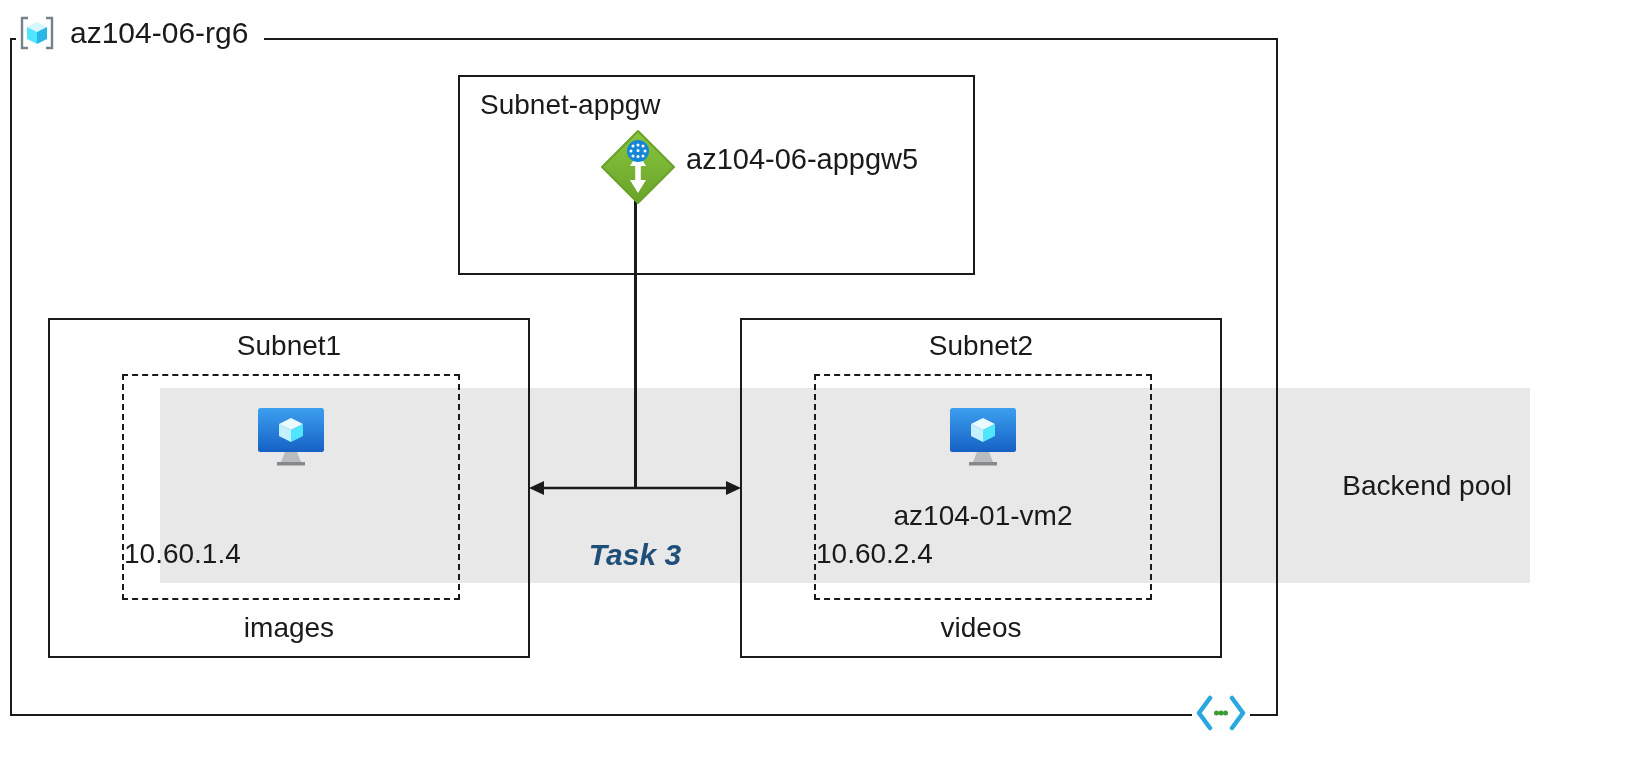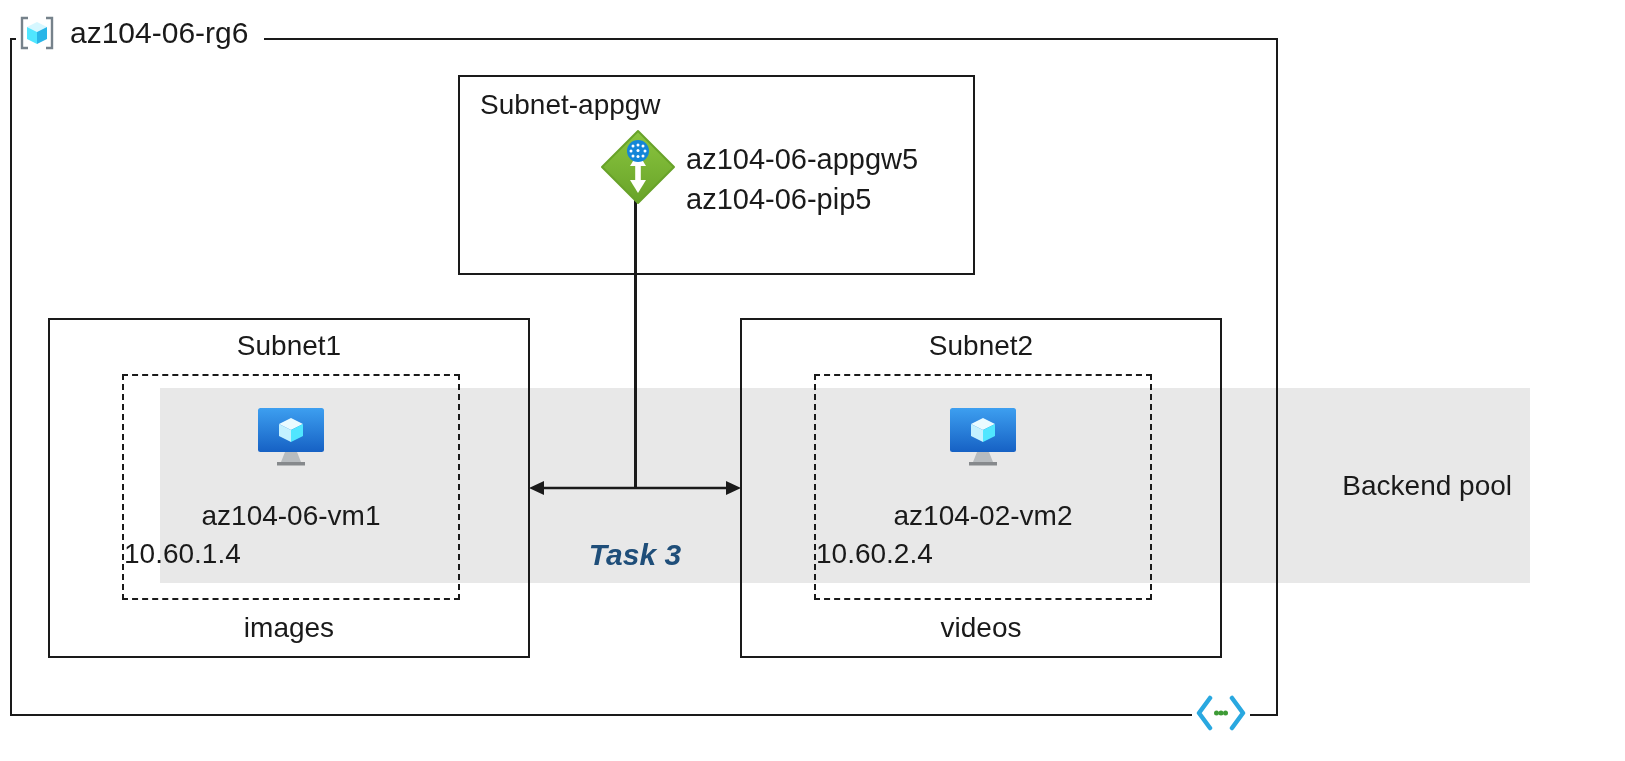--- a/index.html
+++ b/index.html
@@ -164,42 +164,40 @@
         <circle cx="31" cy="22" r="1.5"></circle>
           <circle cx="38" cy="21.5" r="1.5"></circle>
           <circle cx="45" cy="22" r="1.5"></circle>
         <circle cx="33" cy="27" r="1.5"></circle>
           <circle cx="38" cy="27.5" r="1.5"></circle>
           <circle cx="43" cy="27" r="1.5"></circle>
       </g>
     </svg>
     <div class="appgw-text">
       <div>az104-06-appgw5</div>
-      <div>az104-06-pip5</div>
     </div>
   </div>
 
   <div class="box subnet1-box">
     <div class="box-label-center">Subnet1</div>
     <div class="vm-group">
       <svg class="vm-icon" width="70" height="62" viewBox="0 0 70 62">
         <defs>
           <linearGradient id="vmg1" x1="0" y1="0" x2="0" y2="1">
             <stop offset="0" stop-color="#3d9ff0"></stop>
             <stop offset="1" stop-color="#1661c4"></stop>
           </linearGradient>
         </defs>
         <rect x="2" y="2" width="66" height="44" rx="2.5" fill="url(#vmg1)"></rect>
         <polygon points="35,12 47,18 35,24 23,18" fill="#e9fbff"></polygon>
         <polygon points="23,18 35,24 35,36 23,30" fill="#c3f1ff"></polygon>
         <polygon points="47,18 35,24 35,36 47,30" fill="#50e6ff"></polygon>
         <polygon points="29,46 41,46 45,56 25,56" fill="#b8bcbf"></polygon>
         <rect x="21" y="56" width="28" height="3.5" fill="#86898c"></rect>
       </svg>
-      <div class="vm-name">az104-06-vm1</div>
       <div class="vm-ip">10.60.1.4</div>
     </div>
     <div class="box-caption">images</div>
   </div>
 
   <div class="box subnet2-box">
     <div class="box-label-center">Subnet2</div>
     <div class="vm-group">
       <svg class="vm-icon" width="70" height="62" viewBox="0 0 70 62">
         <defs>
@@ -208,21 +206,21 @@
             <stop offset="1" stop-color="#1661c4"></stop>
           </linearGradient>
         </defs>
         <rect x="2" y="2" width="66" height="44" rx="2.5" fill="url(#vmg2)"></rect>
         <polygon points="35,12 47,18 35,24 23,18" fill="#e9fbff"></polygon>
         <polygon points="23,18 35,24 35,36 23,30" fill="#c3f1ff"></polygon>
         <polygon points="47,18 35,24 35,36 47,30" fill="#50e6ff"></polygon>
         <polygon points="29,46 41,46 45,56 25,56" fill="#b8bcbf"></polygon>
         <rect x="21" y="56" width="28" height="3.5" fill="#86898c"></rect>
       </svg>
-      <div class="vm-name">az104-02-vm2</div>
+      <div class="vm-name">az104-01-vm2</div>
       <div class="vm-ip">10.60.2.4</div>
     </div>
     <div class="box-caption">videos</div>
   </div>
 
   <div class="code-icon-wrap">
     <svg width="52" height="36" viewBox="0 0 52 36">
       <polyline points="15,3 4,18 15,33" fill="none" stroke="#29a8e0" stroke-width="4.5" stroke-linecap="round" stroke-linejoin="round"></polyline>
       <polyline points="37,3 48,18 37,33" fill="none" stroke="#29a8e0" stroke-width="4.5" stroke-linecap="round" stroke-linejoin="round"></polyline>
       <circle cx="21.5" cy="18" r="2.5" fill="#3d9b35"></circle>

